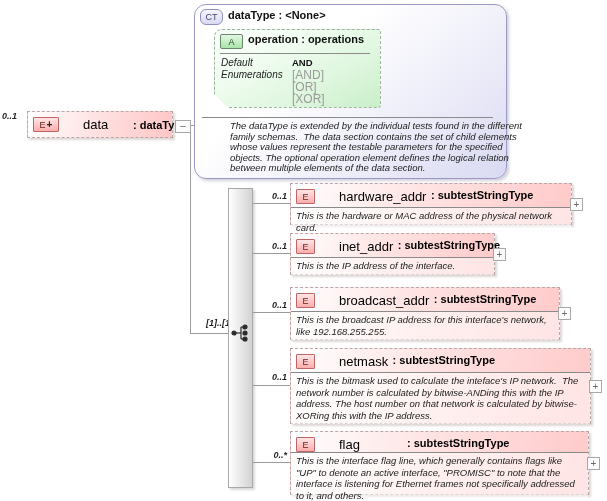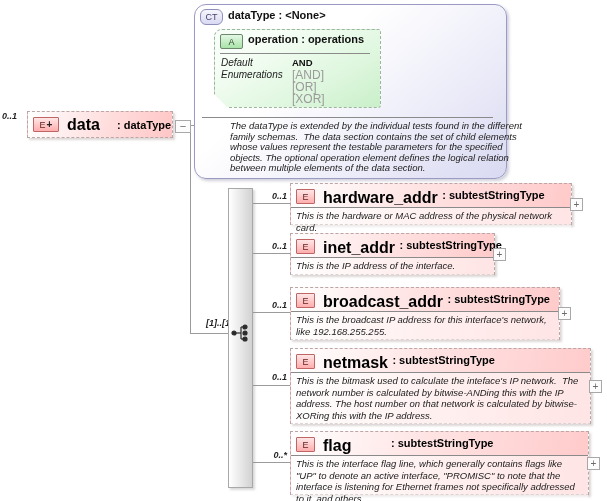--- a/index.html
+++ b/index.html
@@ -47,21 +47,21 @@
             font-size:9.5px;font-style:italic;color:#222;line-height:10.5px;white-space:pre-wrap;margin-left:28px;}
 
   
   .ebox{position:absolute;border:1px dashed #b9a6a6;
         background:linear-gradient(105deg,#ffffff 0%,#ffe3e3 45%,#ffc9c9 100%);
         box-shadow:2px 2px 2px rgba(160,140,140,0.35);display:flex;flex-direction:column;}
   .etitle{height:23px;display:flex;align-items:flex-start;padding:5px 4px 0 5px;box-sizing:border-box;}
   .ebadge{width:17px;height:13px;border:1px solid #c06565;border-radius:1px;flex:none;
           background:linear-gradient(#ffe6e6,#ffadad);
           font-size:9px;color:#5c1f1f;display:flex;align-items:center;justify-content:center;}
-  .ename{font-size:16px;font-weight:bold;color:#000;margin-left:8px;white-space:nowrap;}
+  .ename{font-size:13px;font-weight:normal;color:#000;margin-left:24px;white-space:nowrap;}
   .etype{font-size:11px;font-weight:bold;color:#000;white-space:nowrap;}
   .ename.gap{min-width:50px;}
   .ename.gap2{min-width:68px;}
   .eannot{flex:1;border-top:1px solid #8a8a8a;background:rgba(255,255,255,0.5);
           font-size:9.5px;font-style:italic;color:#222;line-height:11.5px;
           padding:2px 4px 3px 5px;white-space:pre-wrap;}
 
   
   .rootbox{position:absolute;left:27px;top:111px;width:146px;height:27px;
            border:1px dashed #b9a6a6;box-sizing:border-box;

